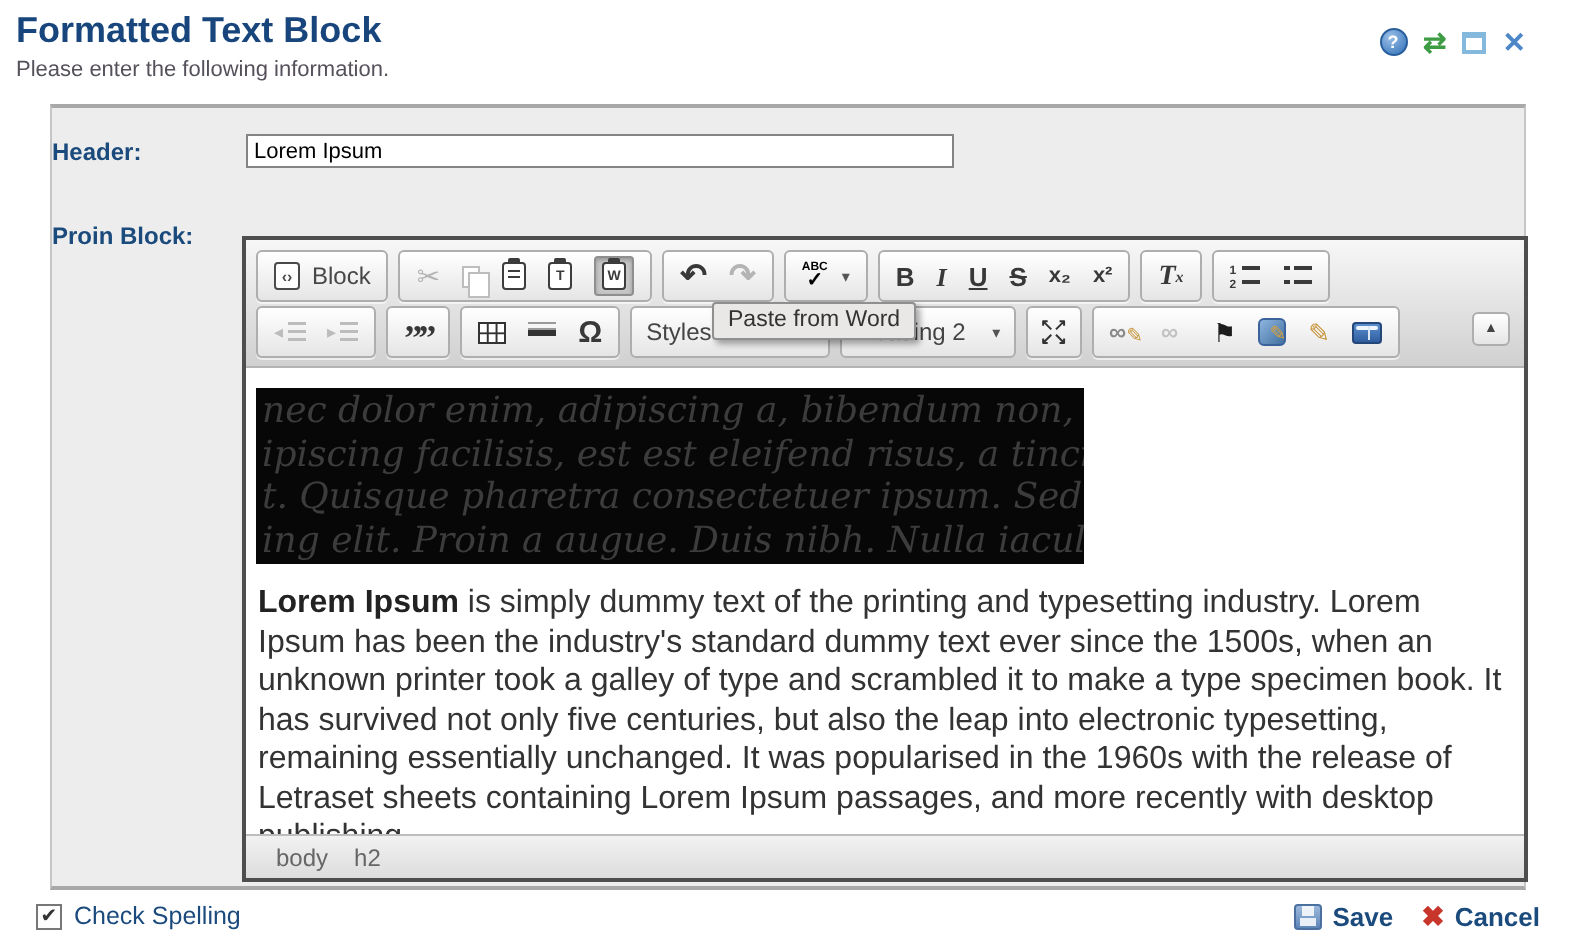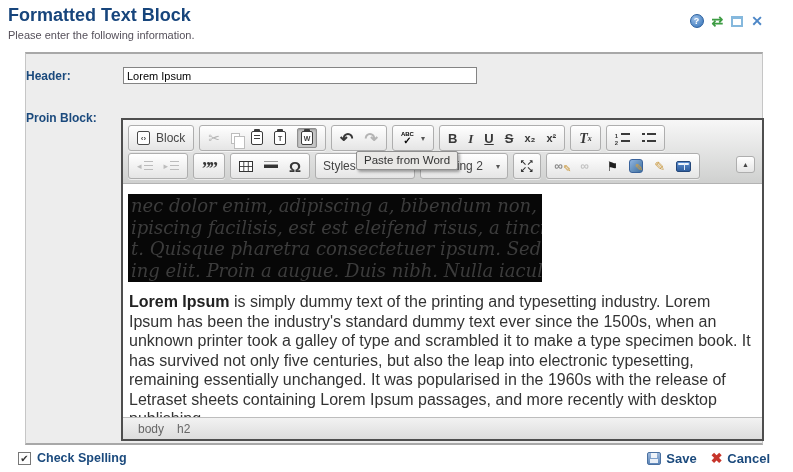--- a/index.html
+++ b/index.html
@@ -122,21 +122,21 @@
 
   
   .statusbar { height:22px; background:linear-gradient(#f2f2f2,#dddddd); border-top:1px solid #bdbdbd;
     display:flex; align-items:center; gap:13px; padding:0 15px; font-size:12px; color:#666; }
   .statusbar span { cursor:pointer; }
 
   
   .footer-left { position:absolute; left:18px; top:451px; display:flex; align-items:center; gap:6px; }
   .checkbox { width:13px; height:13px; border:1px solid #777; background:#fdfdfd; display:flex; align-items:center;
     justify-content:center; font-size:10px; color:#333; cursor:pointer; }
-  .chk-label { font-size:12.5px; font-weight:bold; color:#1b4a7d; }
+  .chk-label { font-size:12.5px; font-weight:normal; color:#1b4a7d; }
   .footer-right { position:absolute; right:23px; top:451px; display:flex; align-items:center; gap:6px; }
   .save-group, .cancel-group { display:flex; align-items:center; gap:5px; cursor:pointer; }
   .cancel-group { margin-left:8px; }
   .floppy { position:relative; width:14px; height:13px; background:linear-gradient(#9db9dd,#5d86b8); border:1px solid #4a70a0; border-radius:2px; }
   .floppy::before { content:""; position:absolute; top:0; left:3px; right:3px; height:5px; background:rgba(255,255,255,.85); }
   .floppy::after { content:""; position:absolute; bottom:1px; left:2px; right:2px; height:4px; background:#e9eff7; }
   .x-red { color:#c7352b; font-weight:bold; font-size:14px; line-height:13px; }
   .act-label { font-size:13px; font-weight:bold; color:#1b4a7d; }
 </style>
 </head>

